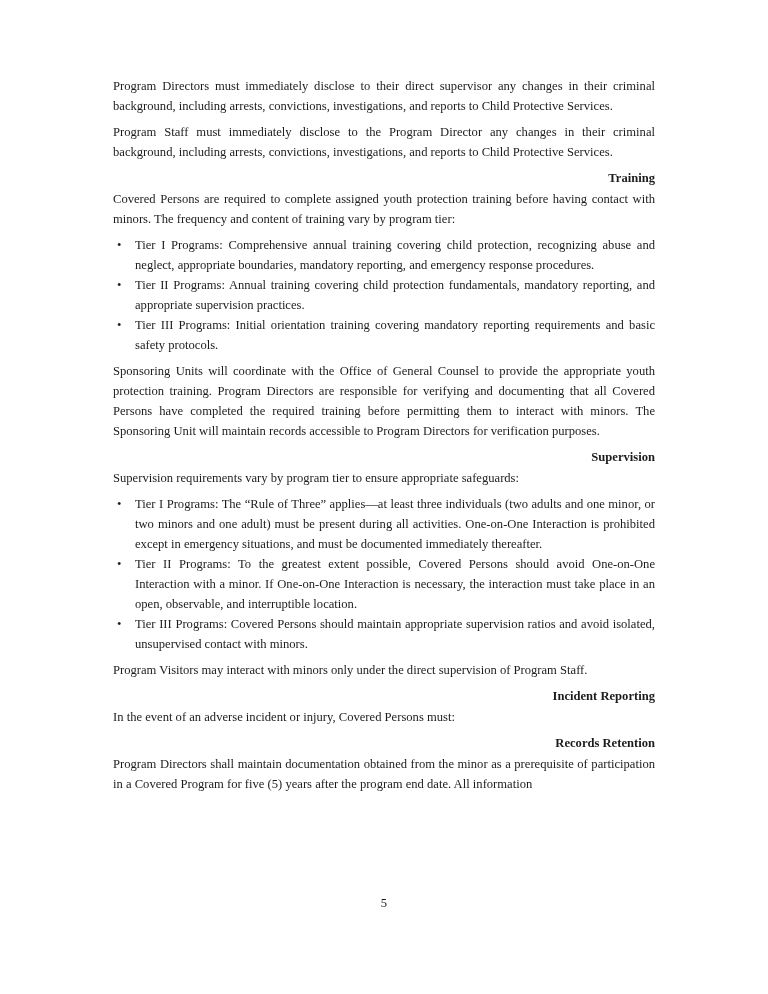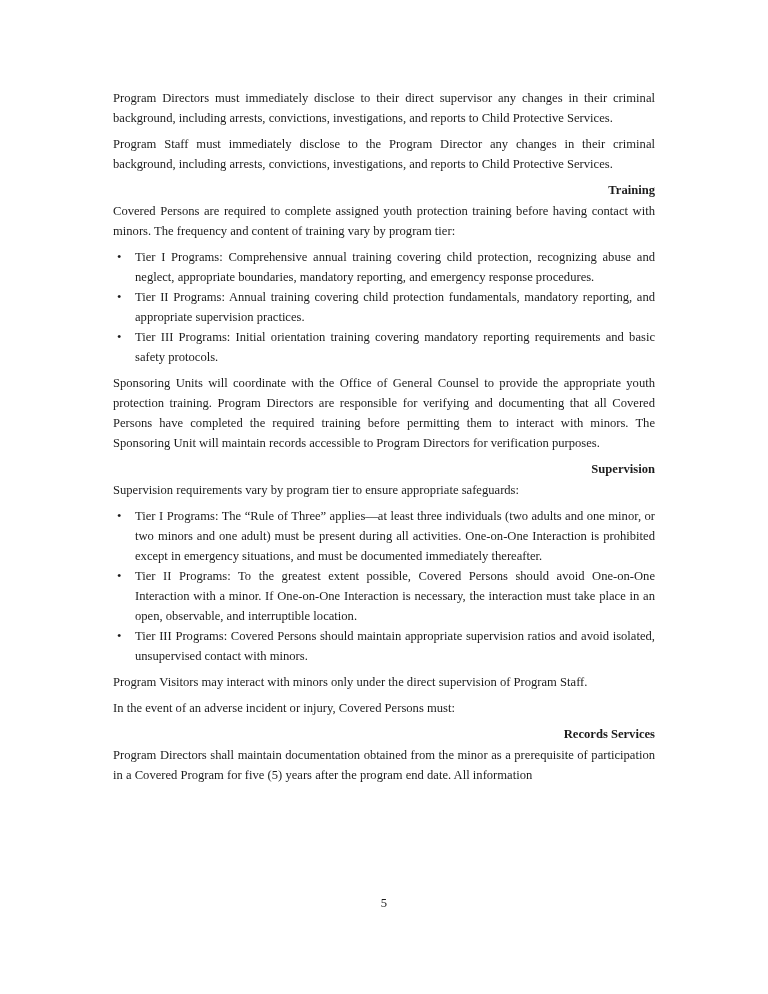--- a/index.html
+++ b/index.html
@@ -9,21 +9,21 @@
     height: 994px;
     background: #ffffff;
     overflow: hidden;
     font-family: "Liberation Serif", "DejaVu Serif", serif;
     font-size: 12.6px;
     color: #1c1c1c;
   }
   .content {
     position: absolute;
     left: 113px;
-    top: 88px;
+    top: 76px;
     width: 542px;
     text-align: justify;
     line-height: 20px;
   }
   .para { margin: 0 0 6px 0; }
   .heading {
     font-weight: bold;
     margin: 8px 0 2px 0;
     line-height: 17px;
     text-align: right;
@@ -81,25 +81,26 @@
     <p class="para">Supervision requirements vary by program tier to ensure appropriate safeguards:</p>
 
     <ul class="blist">
       <li>Tier I Programs: The “Rule of Three” applies—at least three individuals (two adults and one minor, or two minors and one adult) must be present during all activities. One-on-One Interaction is prohibited except in emergency situations, and must be documented immediately thereafter.</li>
       <li>Tier II Programs: To the greatest extent possible, Covered Persons should avoid One-on-One Interaction with a minor. If One-on-One Interaction is necessary, the interaction must take place in an open, observable, and interruptible location.</li>
       <li>Tier III Programs: Covered Persons should maintain appropriate supervision ratios and avoid isolated, unsupervised contact with minors.</li>
     </ul>
 
     <p class="para">Program Visitors may interact with minors only under the direct supervision of Program Staff.</p>
 
+    <div class="heading">Incident Reporting</div>
 
     <p class="para">In the event of an adverse incident or injury, Covered Persons must:</p>
 
 
 
-    <div class="heading">Records Services</div>
+    <div class="heading">Records Retention</div>
 
     <p class="para">Program Directors shall maintain documentation obtained from the minor as a prerequisite of participation in a Covered Program for five (5) years after the program end date. All information</p>
 
   </div>
 
   <div class="pagenum">5</div>
 </div>
 
 </body></html>

